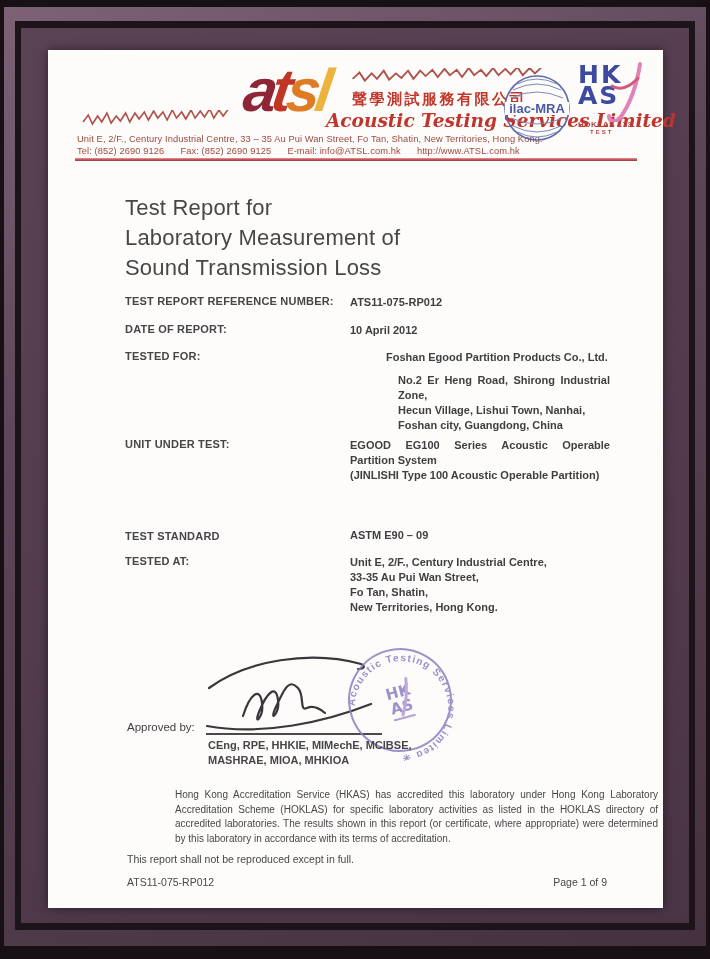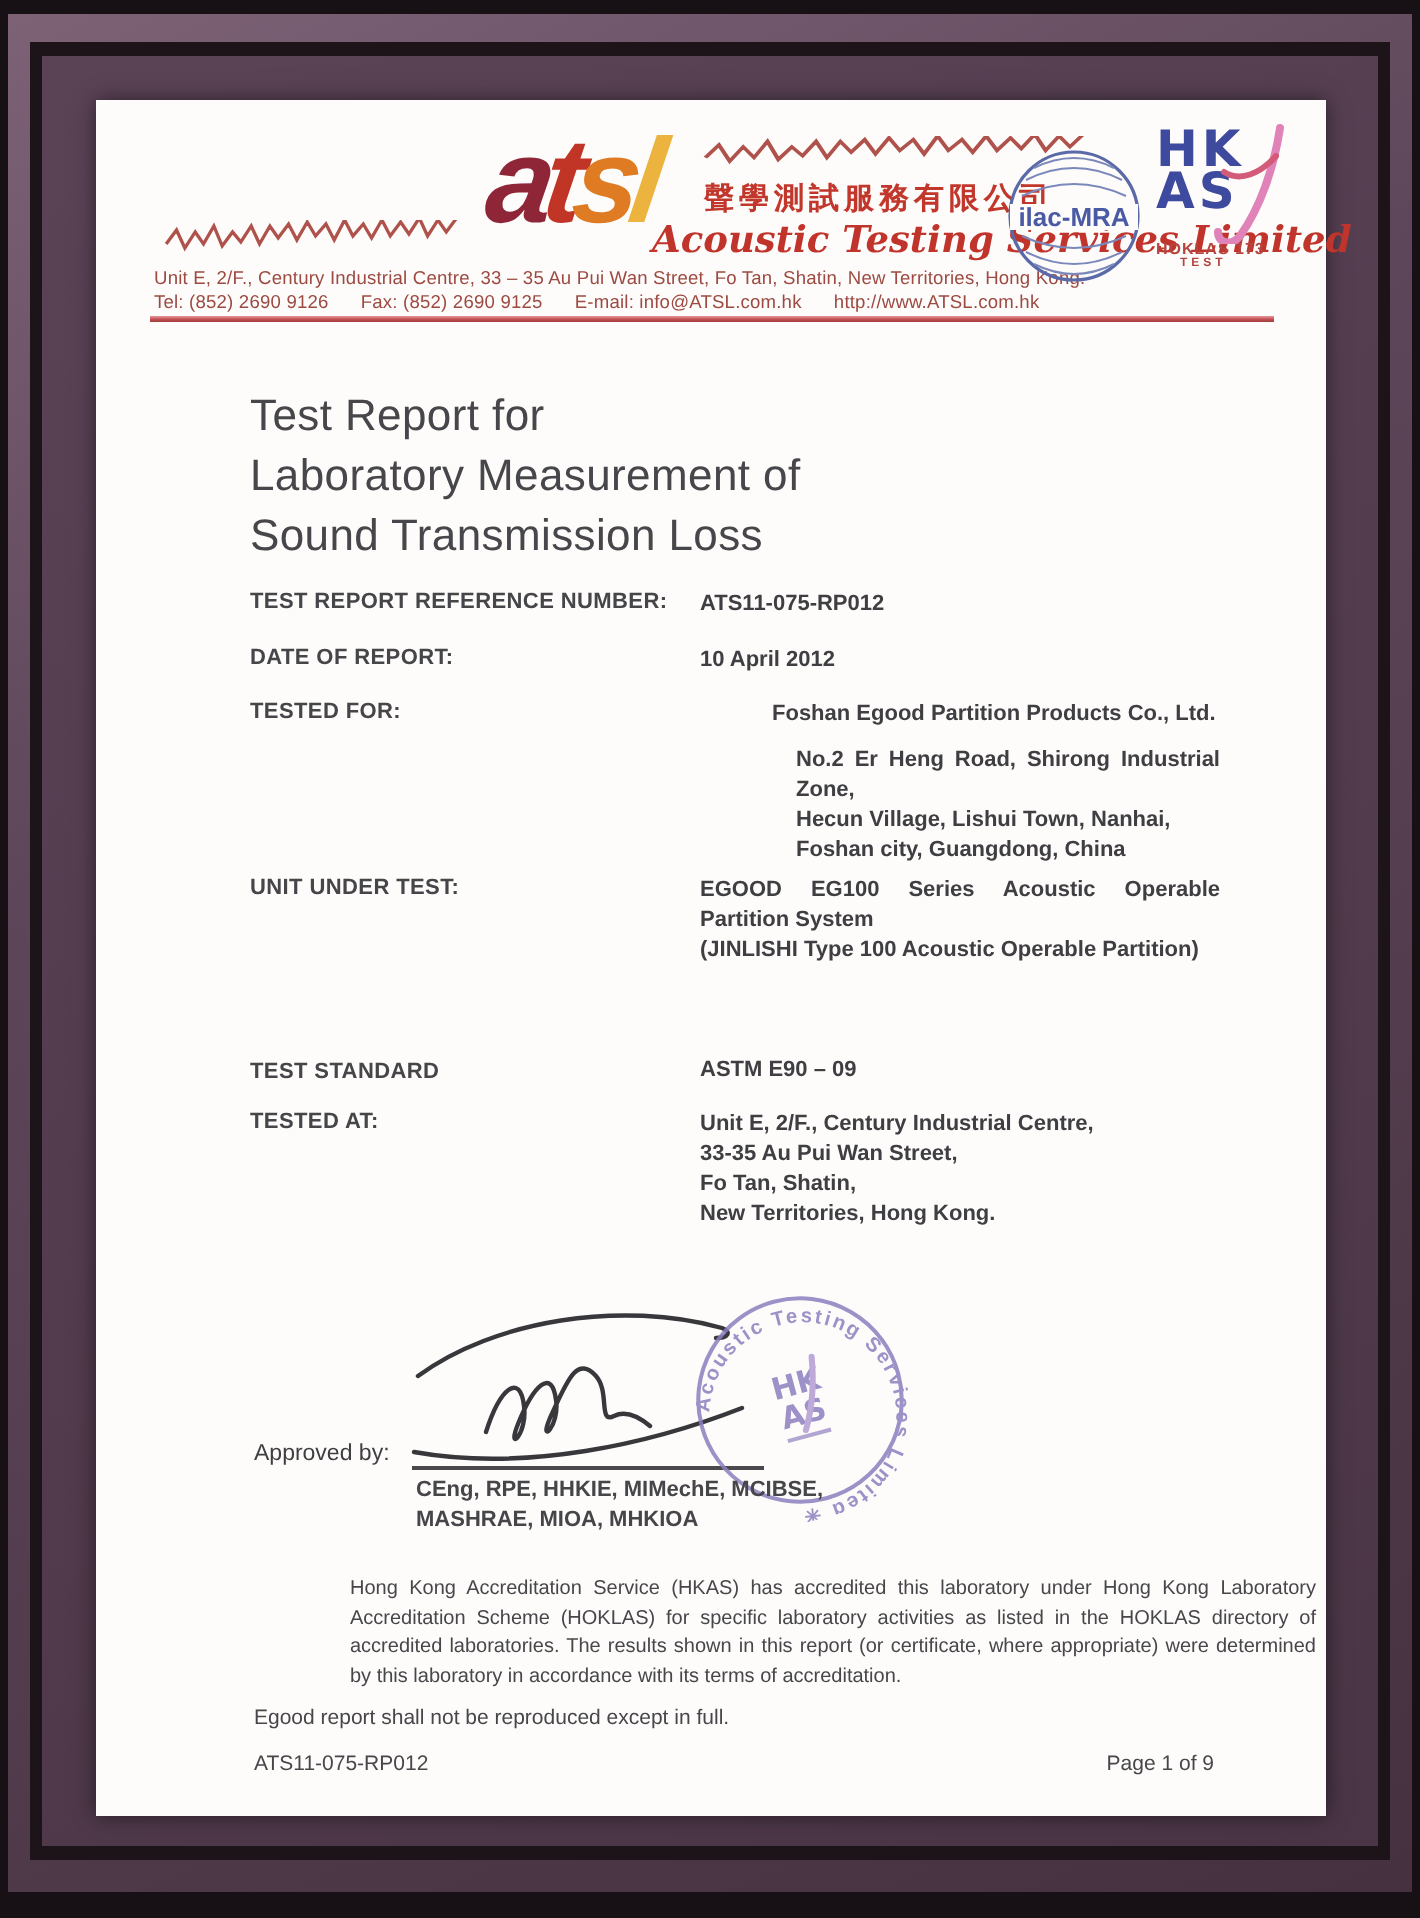--- a/index.html
+++ b/index.html
@@ -204,19 +204,19 @@
     <path d="M70,40 C68,52 64,64 58,74" fill="none" stroke="#b39cd4" stroke-width="3" stroke-linecap="round"></path>
     <rect x="48" y="76" width="22" height="2" fill="#a596cc"></rect>
   </svg>
 
   <div class="abs signer">
     <div>CEng, RPE, HHKIE, MIMechE, MCIBSE,</div>
     <div>MASHRAE, MIOA, MHKIOA</div>
   </div>
 
   <div class="abs accred">Hong Kong Accreditation Service (HKAS) has accredited this laboratory under Hong Kong Laboratory Accreditation Scheme (HOKLAS) for specific laboratory activities as listed in the HOKLAS directory of accredited laboratories. The results shown in this report (or certificate, where appropriate) were determined by this laboratory in accordance with its terms of accreditation.</div>
-  <div class="abs repro">Egood report shall not be reproduced except in full.</div>
+  <div class="abs repro">This report shall not be reproduced except in full.</div>
   <div class="abs footrow">
     <span>ATS11-075-RP012</span>
     <span>Page 1 of 9</span>
   </div>
 
 </div>
 
 </body></html>

